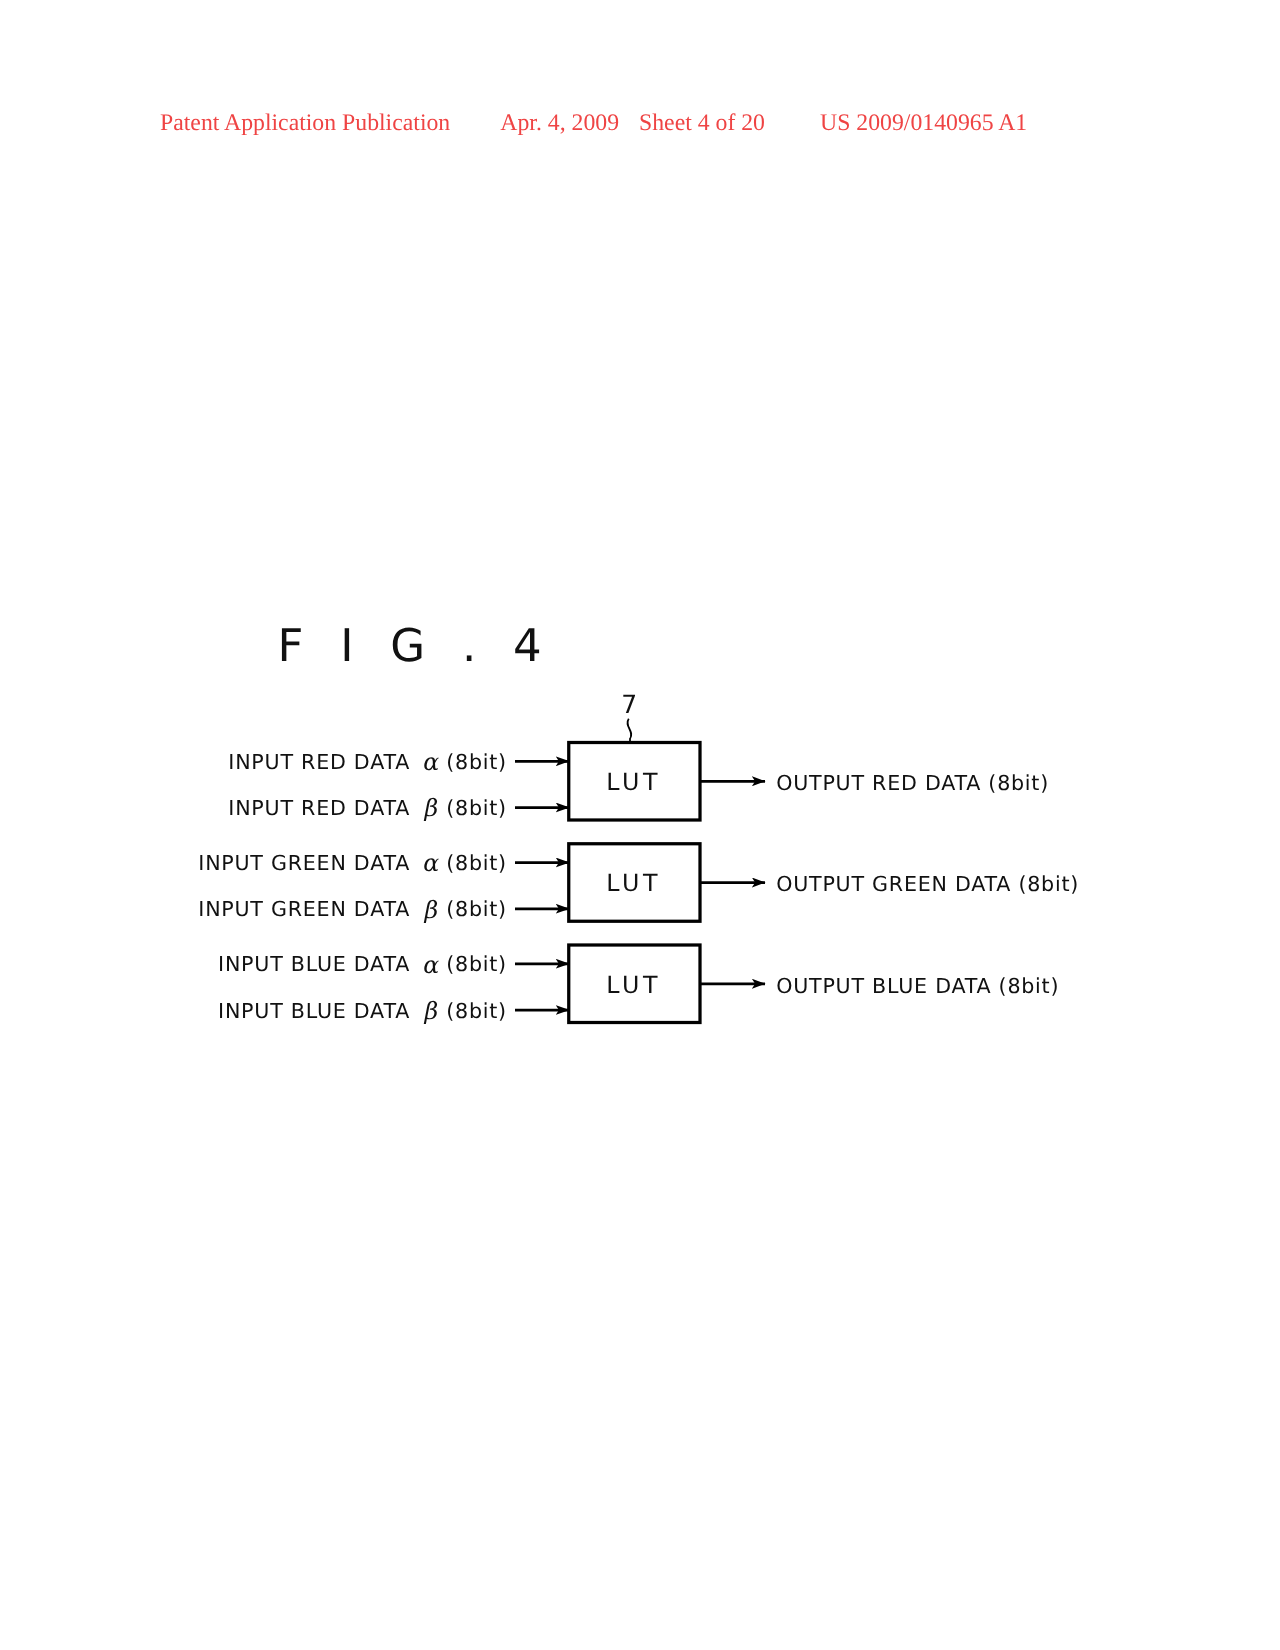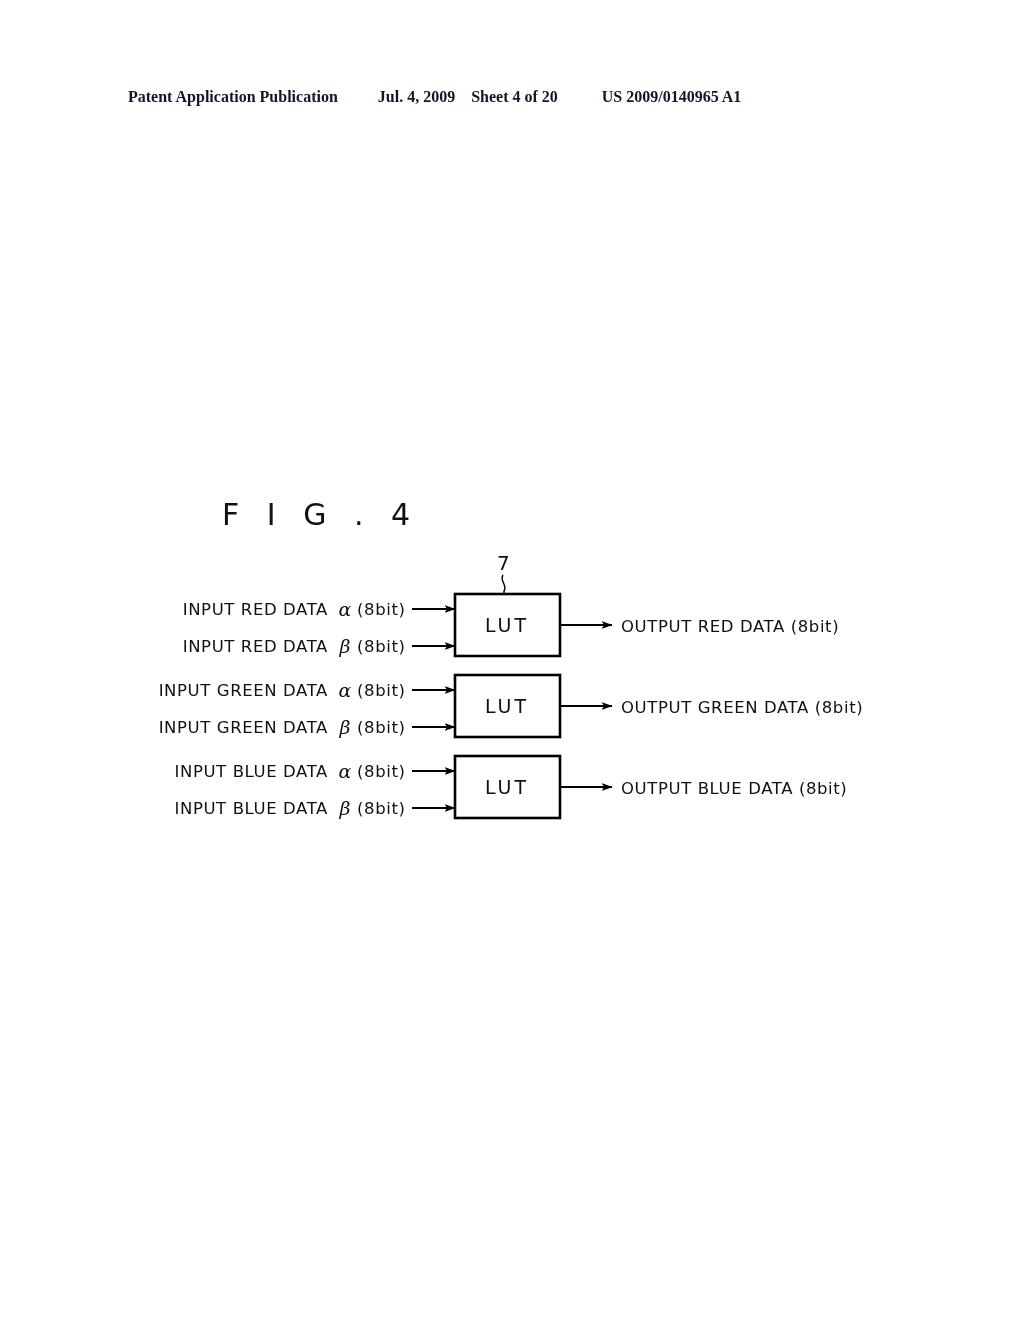--- a/index.html
+++ b/index.html
@@ -19,40 +19,40 @@
   
   .pub-header {
     position: absolute;
     left: 128px;
     top: 88px;
     width: 760px;
     height: 26px;
     display: flex;
     align-items: baseline;
     font-family: "Liberation Serif", "DejaVu Serif", serif;
-    font-weight: bold;
-    font-size: 16px;
-    color: #0f172a;
+    font-weight: normal;
+    font-size: 19px;
+    color: #ef4444;
     white-space: nowrap;
   }
   .hdr-pub      { flex: 0 0 auto; }
   .hdr-gap1     { flex: 0 0 40px; }
   .hdr-date     { flex: 0 0 auto; }
   .hdr-gap2     { flex: 0 0 16px; }
   .hdr-sheet    { flex: 0 0 auto; }
   .hdr-gap3     { flex: 0 0 44px; }
   .hdr-number   { flex: 0 0 auto; }
 
   
   .fig-title {
     position: absolute;
     left: 222px;
     top: 497px;
     font-family: "DejaVu Sans", sans-serif;
-    font-size: 30px;
+    font-size: 36px;
     letter-spacing: 9px;
     color: #111111;
     white-space: nowrap;
   }
 
   
   .diagram {
     position: absolute;
     left: 0;
     top: 0;
@@ -102,21 +102,21 @@
   }
 </style>
 </head>
 <body>
 
 <div class="page">
 
   <div class="pub-header">
     <span class="hdr-pub">Patent Application Publication</span>
     <span class="hdr-gap1"></span>
-    <span class="hdr-date">Jul. 4, 2009</span>
+    <span class="hdr-date">Apr. 4, 2009</span>
     <span class="hdr-gap2"></span>
     <span class="hdr-sheet">Sheet 4 of 20</span>
     <span class="hdr-gap3"></span>
     <span class="hdr-number">US 2009/0140965 A1</span>
   </div>
 
   <div class="fig-title">F I G . 4</div>
 
   <div class="diagram">
     <svg width="1024" height="1320" viewBox="0 0 1024 1320" xmlns="http://www.w3.org/2000/svg">

